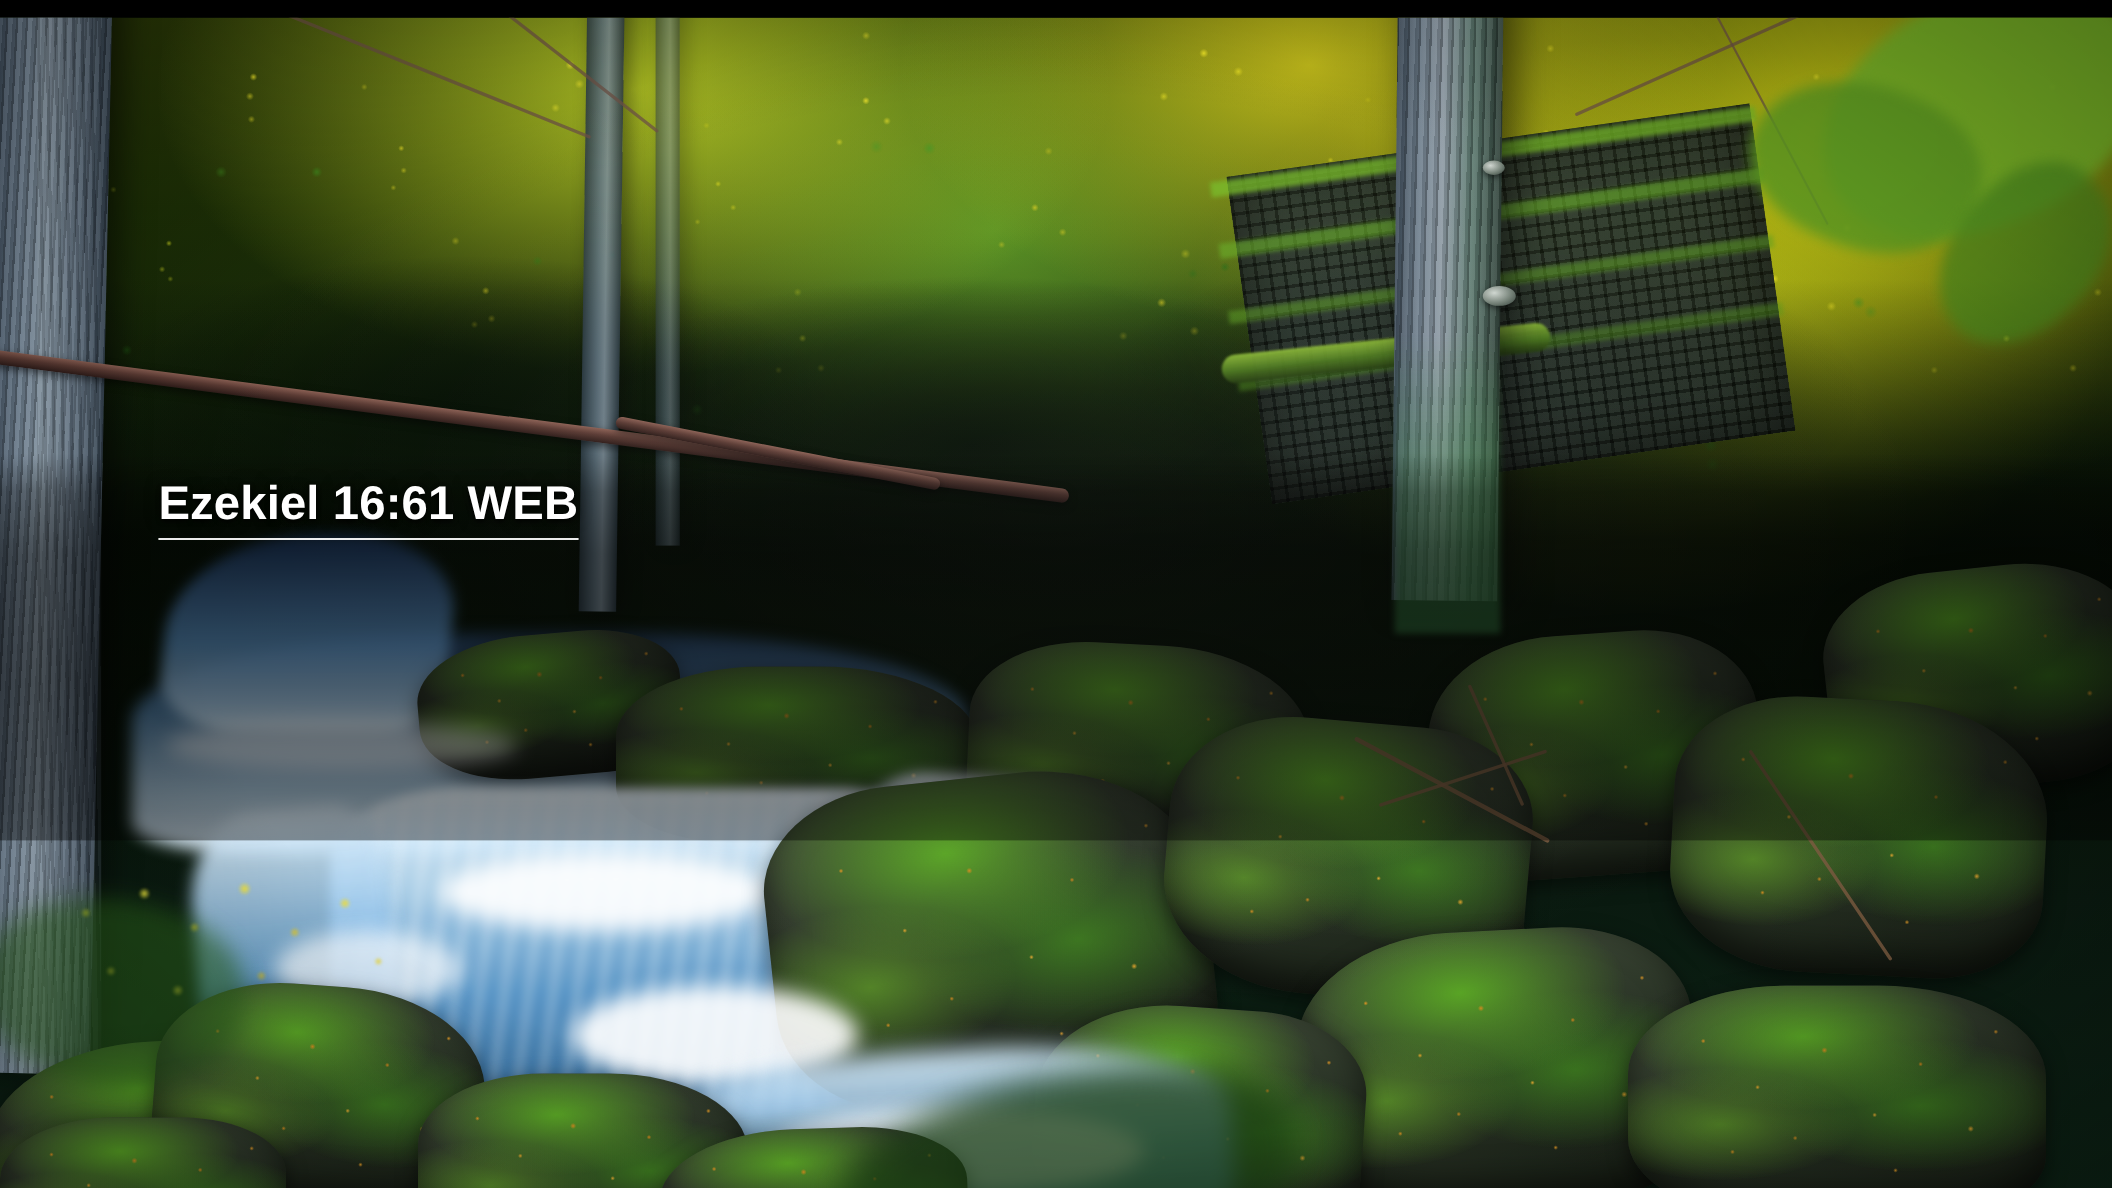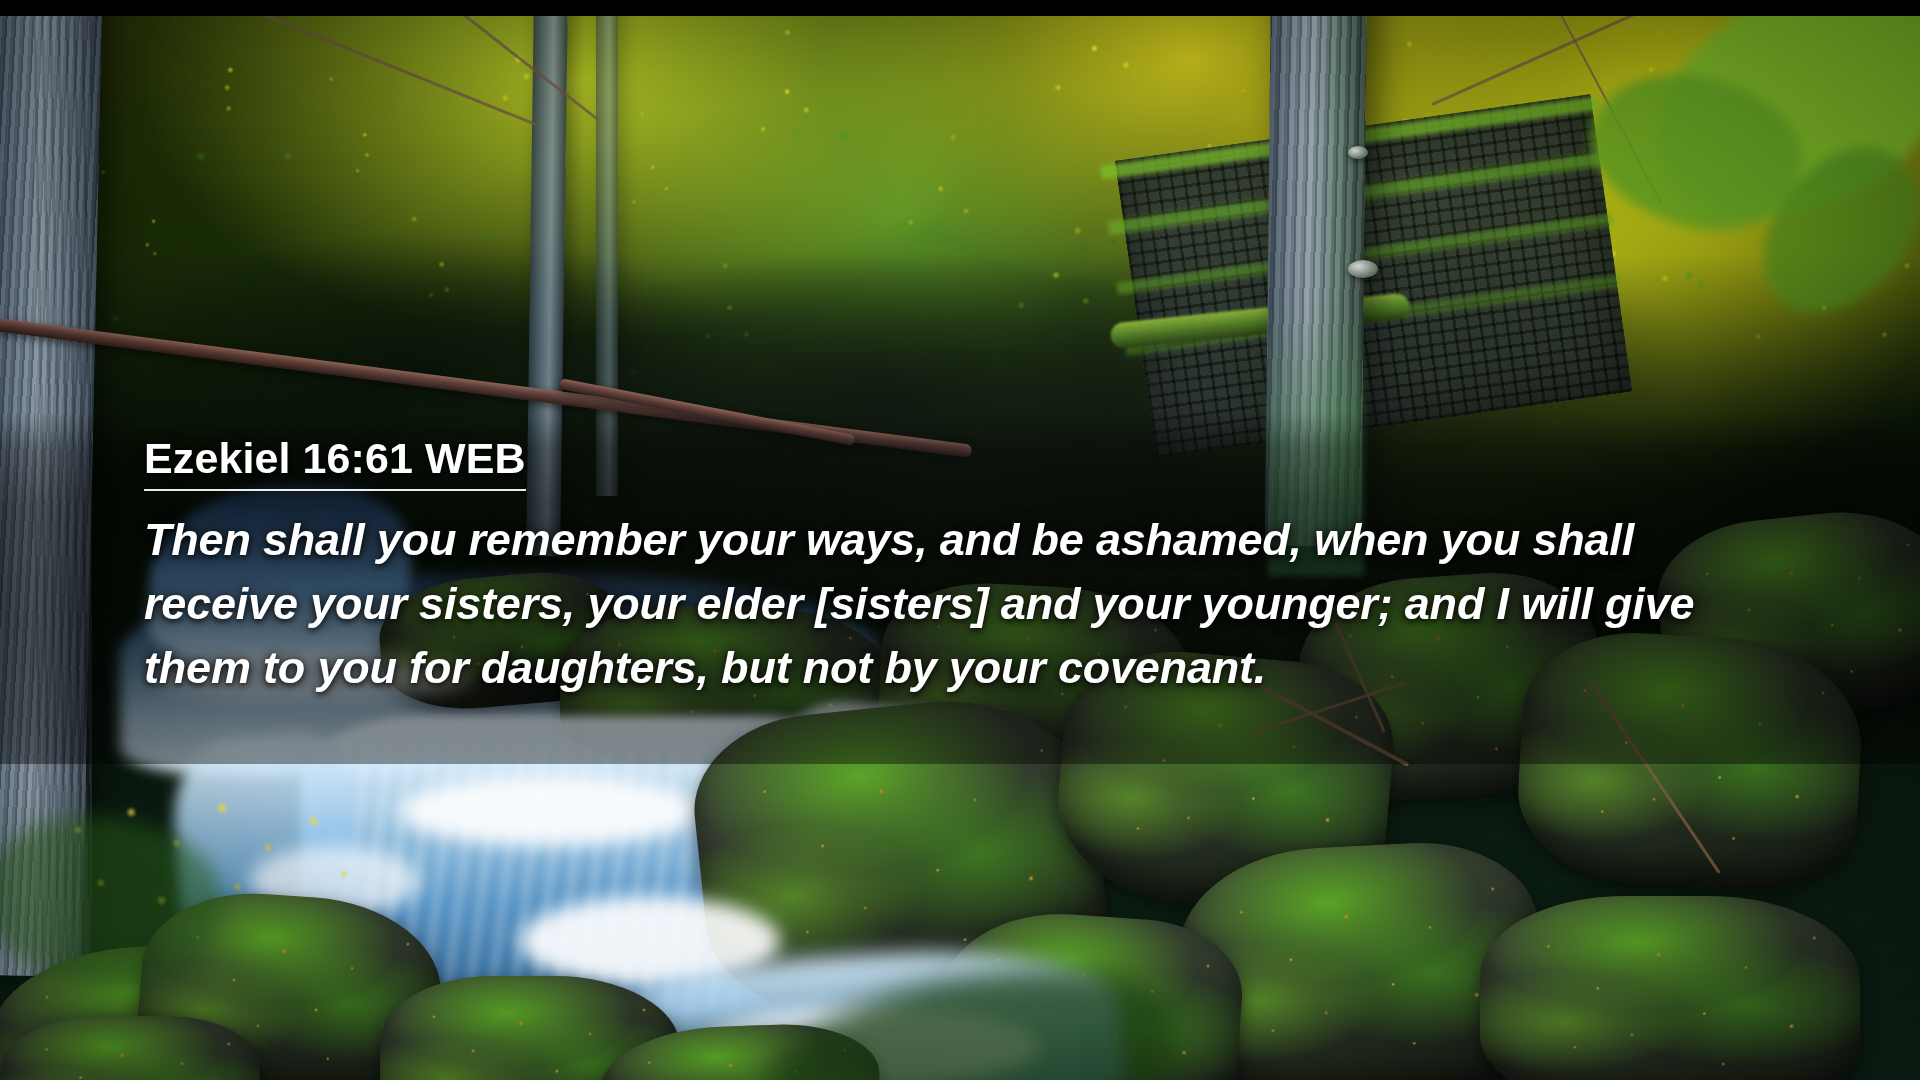--- a/index.html
+++ b/index.html
@@ -499,16 +499,15 @@
     <div class="bokeh-leaf l4"></div>
     <div class="bokeh-leaf l5"></div>
 
     <div class="layer grade"></div>
   </div>
 
   <div class="scrim"></div>
 
   <div class="verse-block">
     <div class="verse-ref">Ezekiel 16:61 WEB</div>
-    <div class="verse-text">Then shall you remember your ways, and be ashamed, when you shall receive your sisters, your elder [sisters] and your younger; and I will give them to you for daughters, but not by your covenant.</div>
   </div>
 
 </div>
 
 </body></html>

